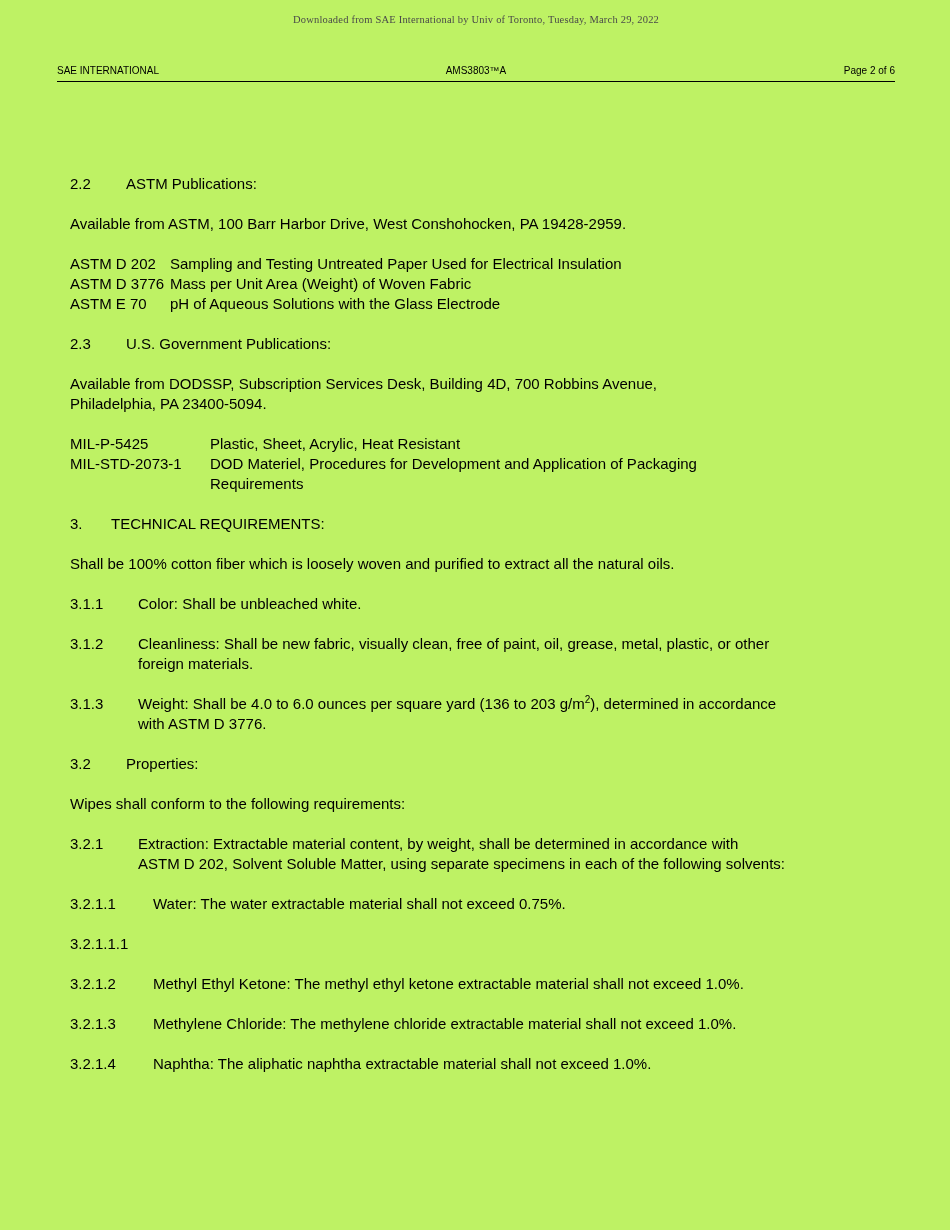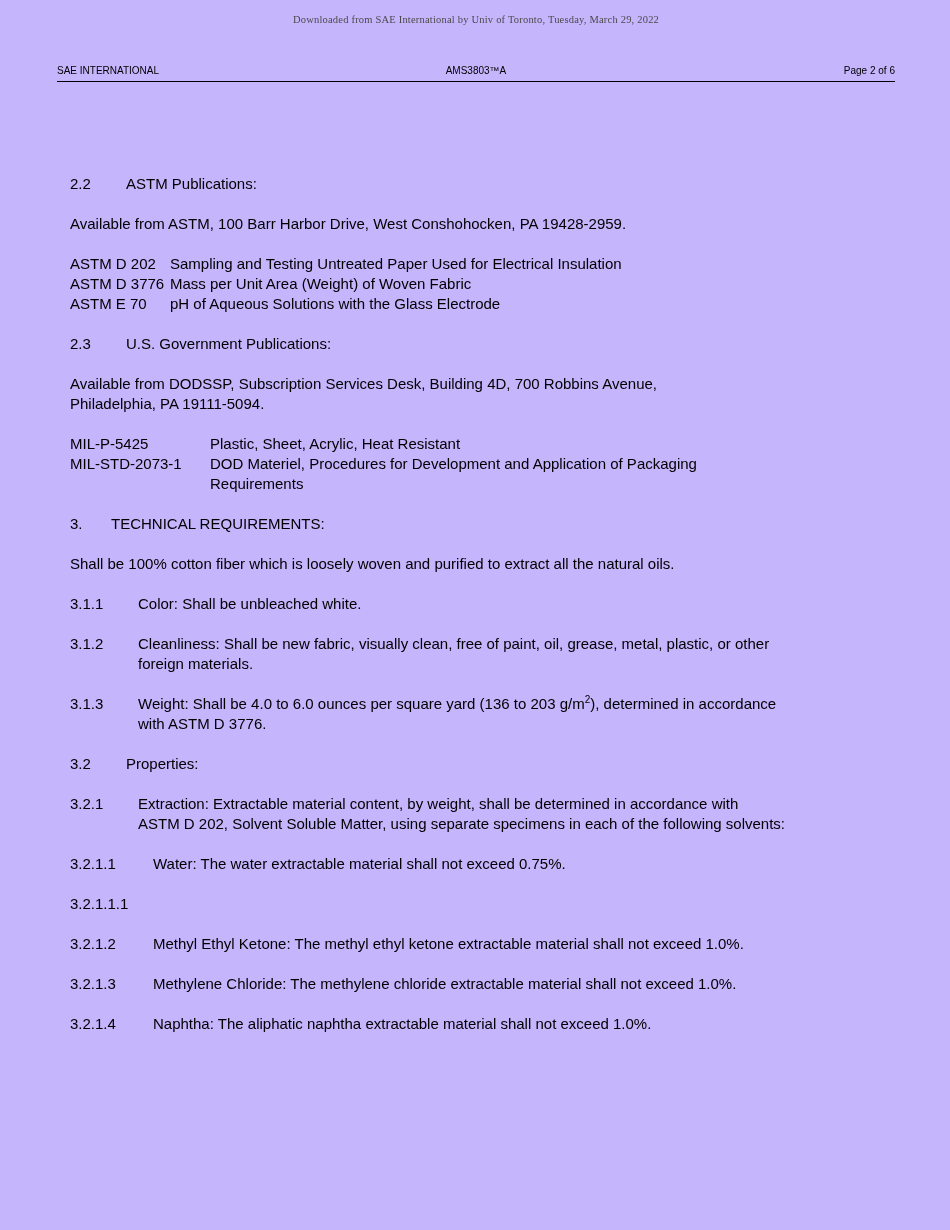--- a/index.html
+++ b/index.html
@@ -7,21 +7,21 @@
   body {
     width:950px; height:1230px;
     font-family:"Liberation Sans", sans-serif;
     font-size:15px; color:#000;
     overflow:hidden;
   }
   .page {
     width:950px; height:1230px;
     padding:14px 55px 0 57px;
     position:relative;
-    background:#c4b5fd;
+    background:#bef264;
   }
   .watermark {
     text-align:center;
     font-family:"Liberation Serif", serif;
     font-size:10.5px;
     color:#4a4a4a;
     letter-spacing:.2px;
   }
   .header {
     display:flex; align-items:baseline;
@@ -98,21 +98,21 @@
       </div>
     </div>
 
     <div class="block row">
       <span class="num w2">2.3</span>
       <span class="txt">U.S. Government Publications:</span>
     </div>
 
     <p class="block indent">
       <span class="line">Available from DODSSP, Subscription Services Desk, Building 4D, 700 Robbins Avenue,</span>
-      <span class="line">Philadelphia, PA 19111-5094.</span>
+      <span class="line">Philadelphia, PA 23400-5094.</span>
     </p>
 
     <div class="block indent">
       <div class="ref-row">
         <span class="term-mil">MIL-P-5425</span>
         <span class="txt">Plastic, Sheet, Acrylic, Heat Resistant</span>
       </div>
       <div class="ref-row">
         <span class="term-mil">MIL-STD-2073-1</span>
         <span class="txt">
@@ -149,20 +149,21 @@
         <span class="line"><span>Weight: Shall be 4.0 to 6.0 ounces per square yard (136 to 203 g/m</span><sup class="exp">2</sup><span>), determined in accordance</span></span>
         <span class="line">with ASTM D 3776.</span>
       </span>
     </div>
 
     <div class="block row">
       <span class="num w2">3.2</span>
       <span class="txt">Properties:</span>
     </div>
 
+    <p class="block indent">Wipes shall conform to the following requirements:</p>
 
     <div class="block row">
       <span class="num w3">3.2.1</span>
       <span class="txt">
         <span class="line">Extraction: Extractable material content, by weight, shall be determined in accordance with</span>
         <span class="line">ASTM D 202, Solvent Soluble Matter, using separate specimens in each of the following solvents:</span>
       </span>
     </div>
 
     <div class="block row">

